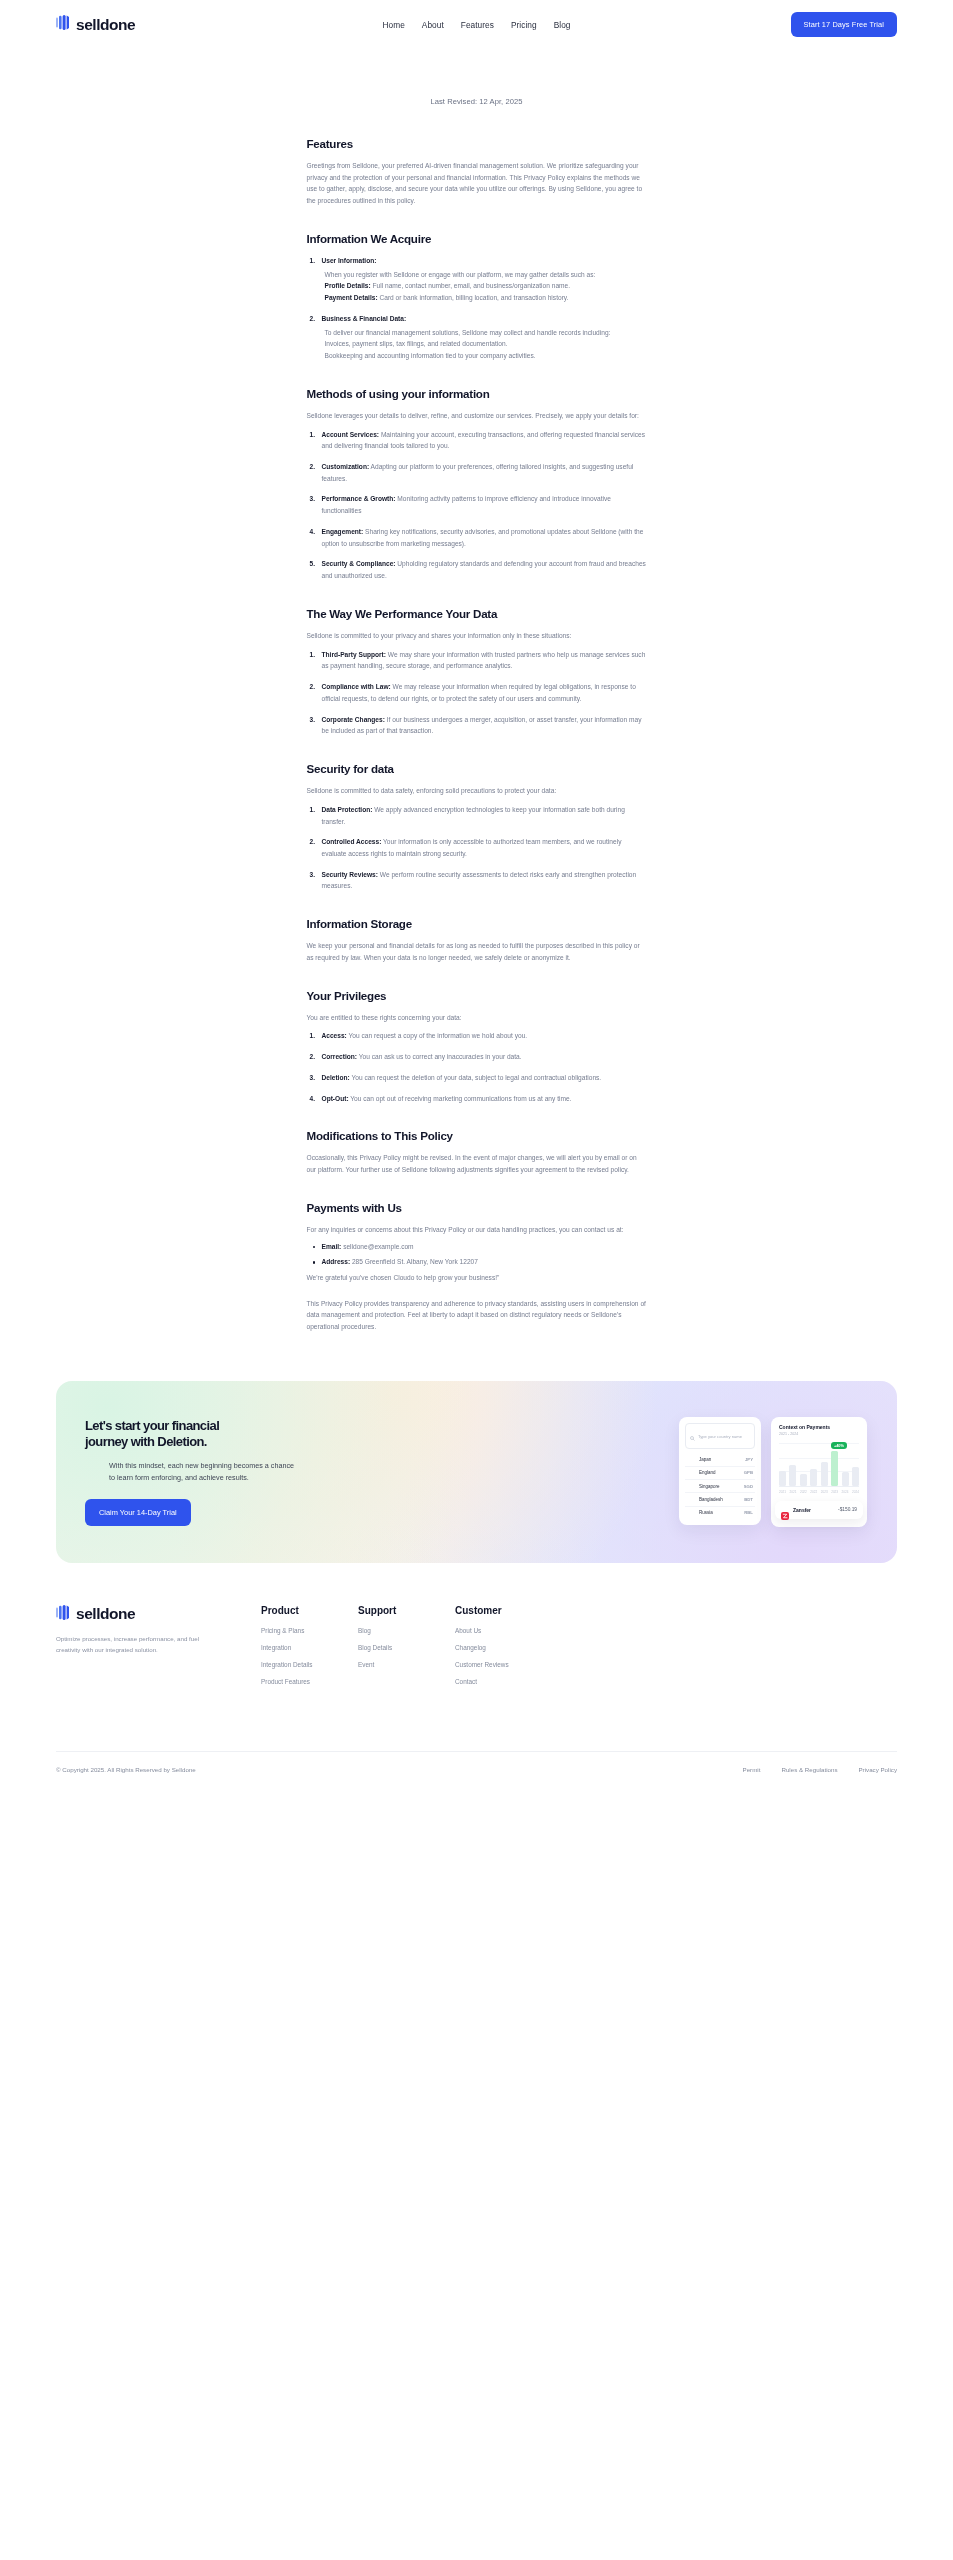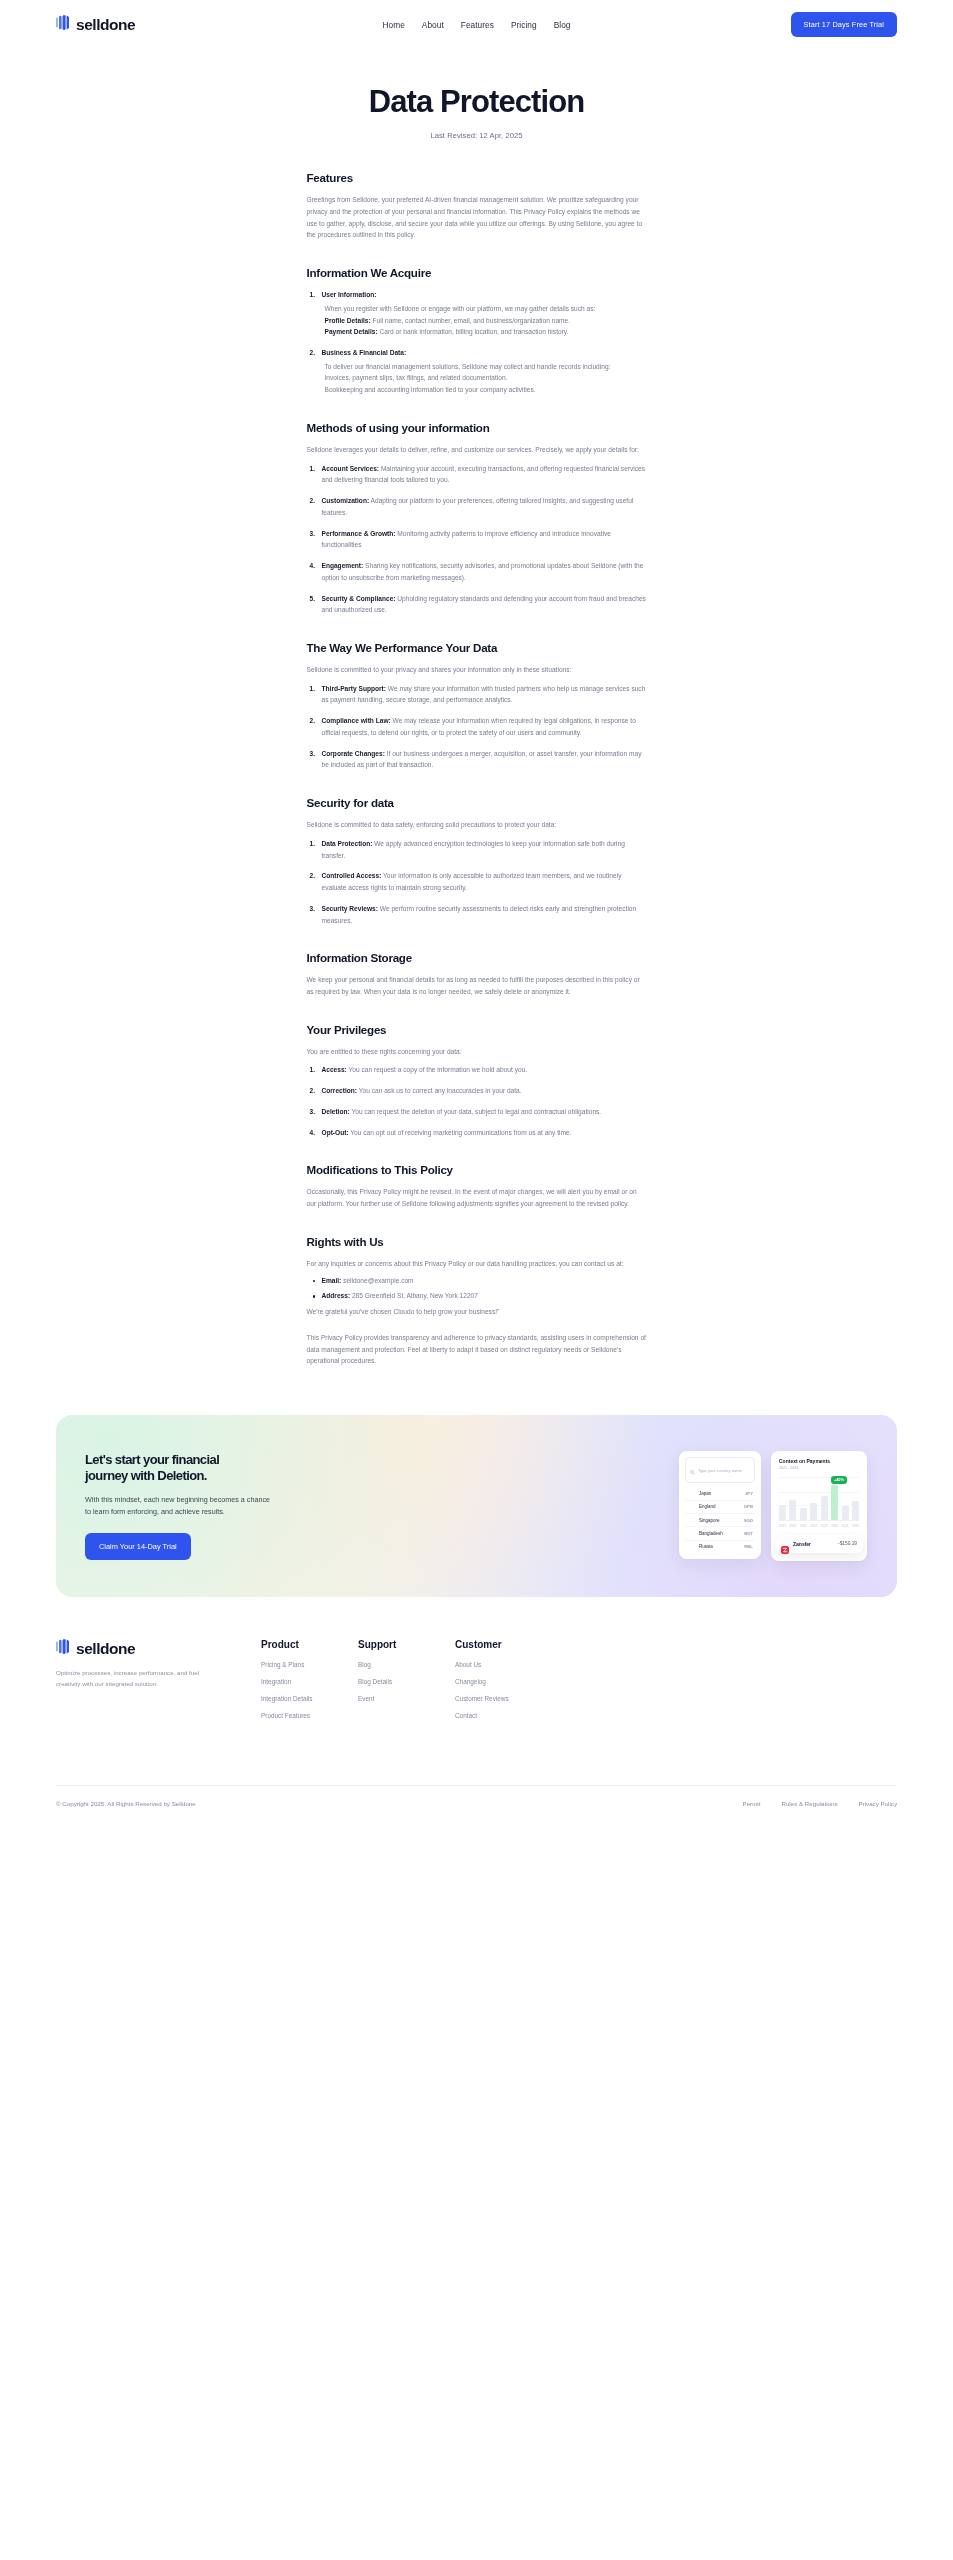--- a/index.html
+++ b/index.html
@@ -165,20 +165,21 @@
     font-weight: 700;
     letter-spacing: -0.6px;
     line-height: 1.22;
     color: #12162a;
   }
   .cta-text {
     margin-top: 10px;
     font-size: 7.2px;
     line-height: 1.75;
     color: #3e4454;
+    margin-left: 24px;
   }
   .cta-btn {
     margin-top: 14px;
     background: #2f53ed;
     color: #fff;
     border: none;
     border-radius: 6px;
     font-size: 7.4px;
     font-family: inherit;
     padding: 9px 14px;
@@ -327,21 +328,20 @@
     <a class="nav-link" href="#">About</a>
     <a class="nav-link" href="#">Features</a>
     <a class="nav-link" href="#">Pricing</a>
     <a class="nav-link" href="#">Blog</a>
   </nav>
 
   <button class="cta-header">Start 17 Days Free Trial</button>
 </header>
 
 <section class="title-block">
-  <h1 class="page-title">Data Protection</h1>
   <div class="page-subtitle">Last Revised: 12 Apr, 2025</div>
 </section>
 
 <main class="doc">
 
   <h2 class="sec-heading">Features</h2>
   <p class="para">Greetings from Selldone, your preferred AI-driven financial management solution. We prioritize safeguarding your privacy and the protection of your personal and financial information. This Privacy Policy explains the methods we use to gather, apply, disclose, and secure your data while you utilize our offerings. By using Selldone, you agree to the procedures outlined in this policy.</p>
 
   <h2 class="sec-heading">Information We Acquire</h2>
   <ol class="olist">
@@ -401,21 +401,21 @@
   <ol class="olist">
     <li><b>Access:</b><span> You can request a copy of the information we hold about you.</span></li>
     <li><b>Correction:</b><span> You can ask us to correct any inaccuracies in your data.</span></li>
     <li><b>Deletion:</b><span> You can request the deletion of your data, subject to legal and contractual obligations.</span></li>
     <li><b>Opt-Out:</b><span> You can opt out of receiving marketing communications from us at any time.</span></li>
   </ol>
 
   <h2 class="sec-heading">Modifications to This Policy</h2>
   <p class="para">Occasionally, this Privacy Policy might be revised. In the event of major changes, we will alert you by email or on our platform. Your further use of Selldone following adjustments signifies your agreement to the revised policy.</p>
 
-  <h2 class="sec-heading">Rights with Us</h2>
+  <h2 class="sec-heading">Payments with Us</h2>
   <p class="para tight">For any inquiries or concerns about this Privacy Policy or our data handling practices, you can contact us at:</p>
   <ul class="ulist">
     <li><b>Email:</b><span> selldone@example.com</span></li>
     <li><b>Address:</b><span> 285 Greenfield St. Albany, New York 12207</span></li>
   </ul>
   <p class="para">We're grateful you've chosen Cloudo to help grow your business!"</p>
   <p class="para closing">This Privacy Policy provides transparency and adherence to privacy standards, assisting users in comprehension of data management and protection. Feel at liberty to adapt it based on distinct regulatory needs or Selldone's operational procedures.</p>
 </main>
 
 <section class="cta-wrap">

